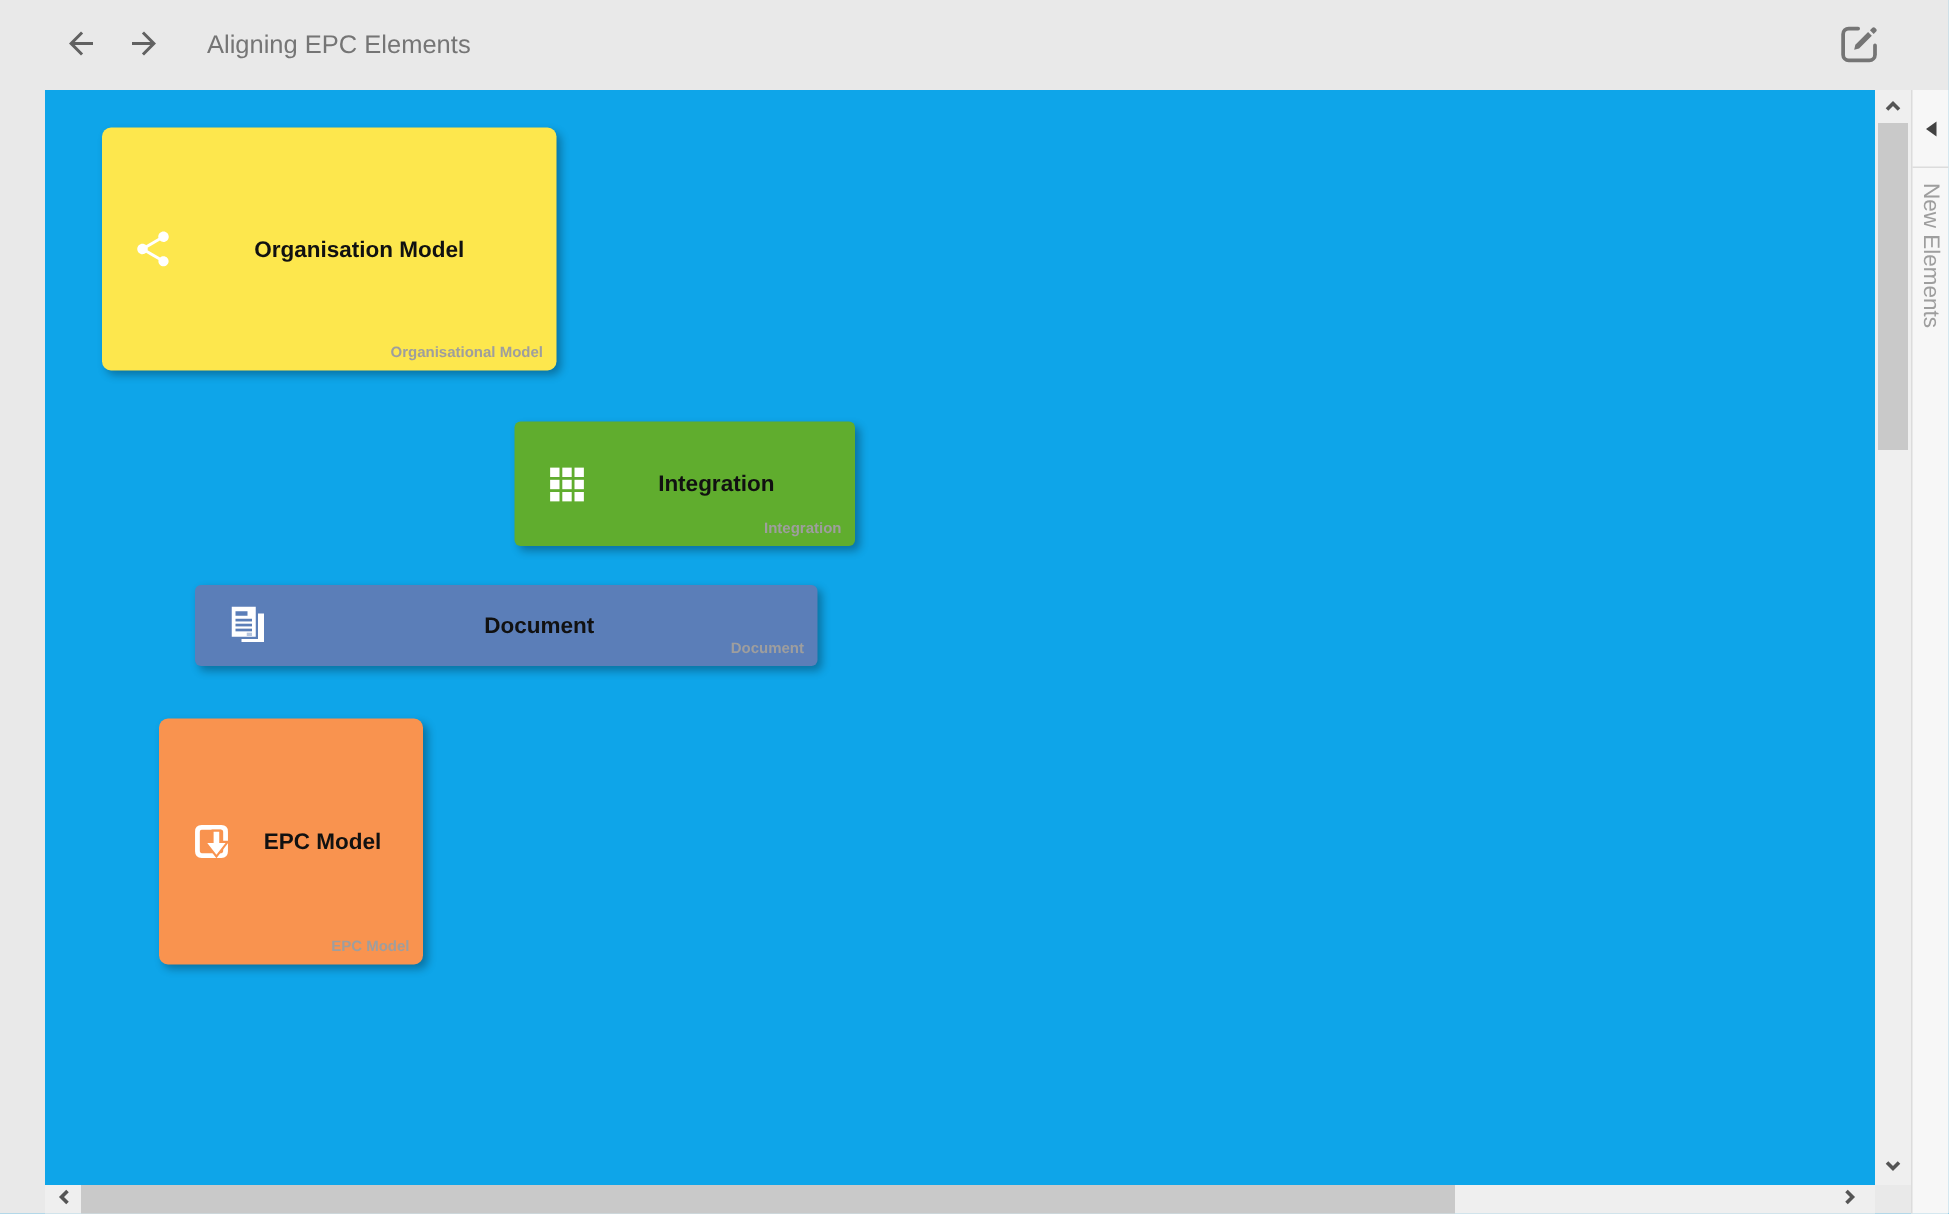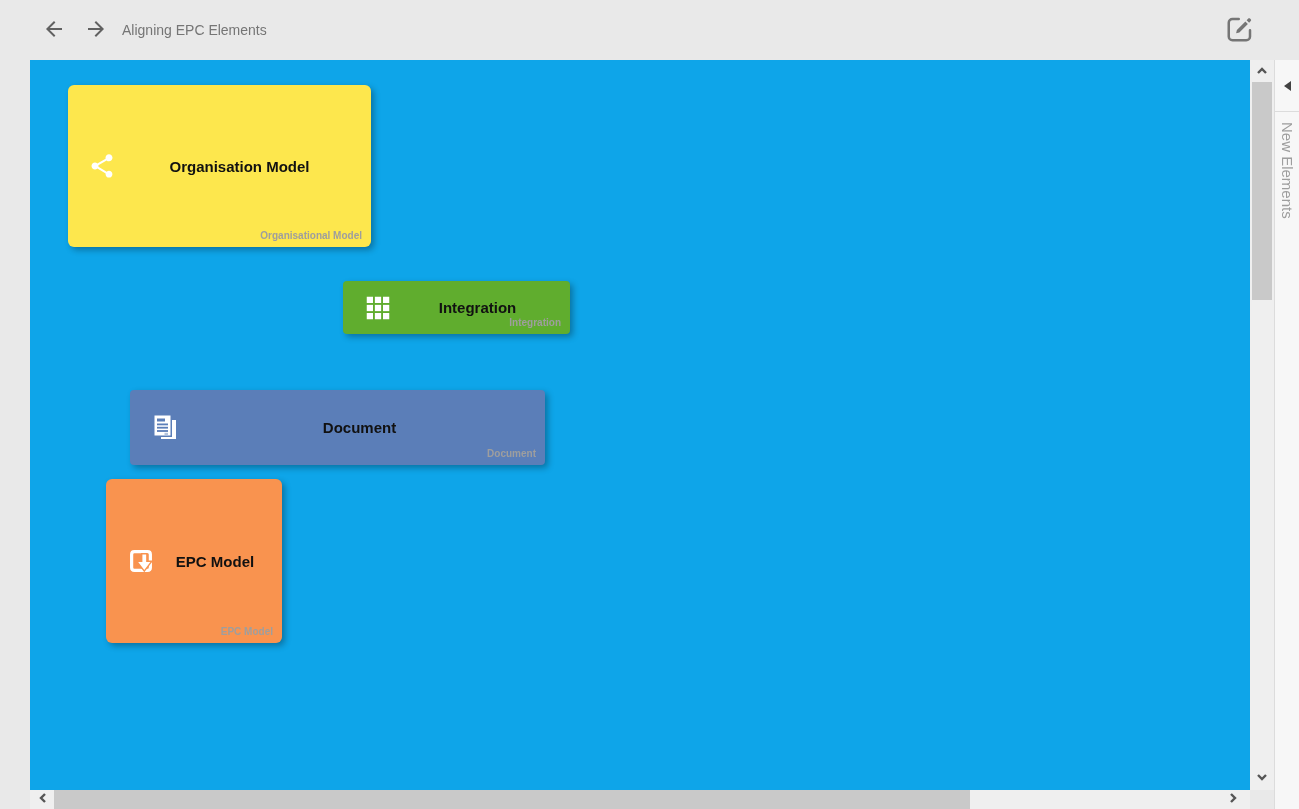--- a/index.html
+++ b/index.html
@@ -5,39 +5,39 @@
   * { margin:0; padding:0; box-sizing:border-box; }
   html,body { width:1299px; height:809px; overflow:hidden;
     font-family:"Liberation Sans", sans-serif; background:#e9e9e9; }
 
   
   .header { position:absolute; left:0; top:0; width:1299px; height:60px;
     background:#e9e9e9; display:flex; align-items:center; }
   .nav-btn { width:28px; height:28px; margin-left:14px; border:none; background:transparent;
     cursor:pointer; display:flex; align-items:center; justify-content:center; padding:0; }
   .nav-btn:first-child { margin-left:40px; }
-  .header-title { margin-left:12px; font-size:14px; font-weight:500; color:#757575; }
+  .header-title { margin-left:28px; font-size:17px; font-weight:500; color:#757575; }
   .edit-btn { position:absolute; right:42px; top:13px; width:34px; height:34px; border:none;
     background:transparent; cursor:pointer; padding:0; }
 
   
   .canvas { position:absolute; left:30px; top:60px; width:1220px; height:730px;
     background:#0ea5e9; overflow:hidden; }
 
   .node { position:absolute; border-radius:6px; display:flex; align-items:center;
     box-shadow:3px 3px 6px rgba(0,0,0,0.30); cursor:pointer; }
   .node .node-icon { margin-left:20px; flex:0 0 auto; display:flex; }
   .node .node-title { flex:1 1 auto; text-align:center; font-size:15px; font-weight:700;
     color:#111111; padding-right:8px; }
   .node .node-type { position:absolute; right:9px; bottom:6px; font-size:10px;
     font-weight:700; color:#9e9e9e; }
 
   .node-org { left:38px;  top:25px;  width:303px; height:162px; }
-  .node-int { left:313px; top:221px; width:227px; height:53px;  border-radius:4px; }
-  .node-doc { left:100px; top:330px; width:415px; height:75px;  border-radius:4px; }
+  .node-int { left:313px; top:221px; width:227px; height:83px;  border-radius:4px; }
+  .node-doc { left:100px; top:330px; width:415px; height:54px;  border-radius:4px; }
   .node-epc { left:76px;  top:419px; width:176px; height:164px; }
 
   
   .vscroll { position:absolute; left:1250px; top:60px; width:24px; height:730px;
     background:#efefef; }
   .vscroll .sb-btn { position:absolute; left:0; width:24px; height:20px; border:none;
     background:transparent; cursor:pointer; display:flex; align-items:center;
     justify-content:center; padding:0; }
   .vscroll .sb-up { top:2px; }
   .vscroll .sb-down { bottom:2px; }

